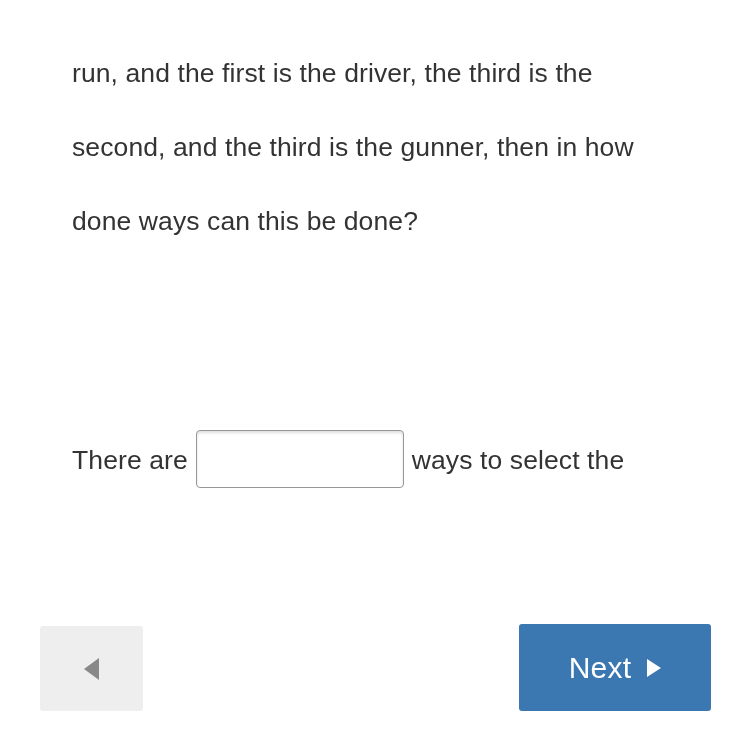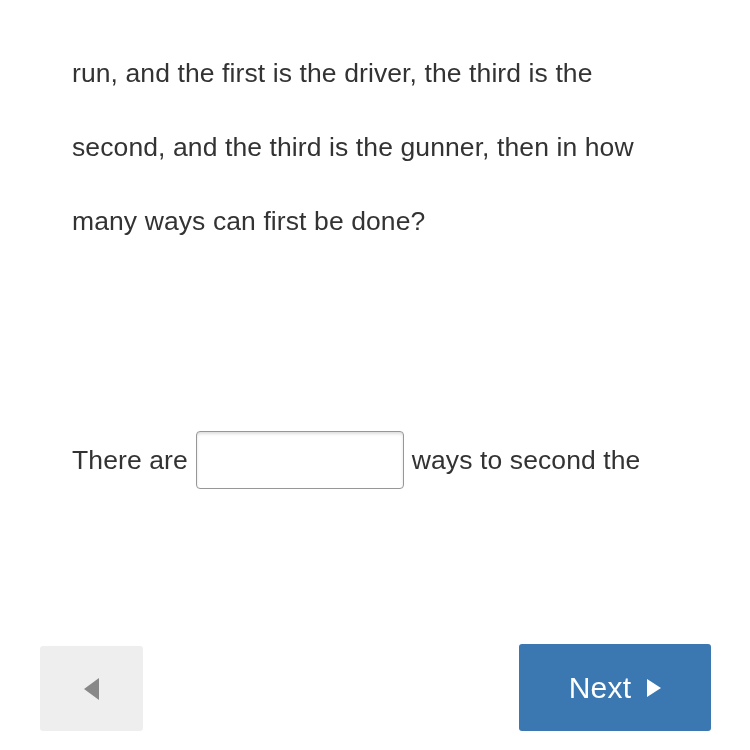--- a/index.html
+++ b/index.html
@@ -44,21 +44,20 @@
   
   #answer-block {
     position: absolute;
     left: 72px;
     top: 430px;
     width: 640px;
   }
 
   #answer-line-1 {
     display: flex;
-    align-items: center;
     height: 60px;
   }
 
   .answer-text {
     font-size: 26.5px;
     color: #333333;
     letter-spacing: 0.1px;
     white-space: nowrap;
     line-height: 60px;
   }
@@ -84,21 +83,21 @@
   }
 
   #answer-line-2 .answer-text {
     line-height: 40px;
   }
 
   
   #nav-bar {
     position: absolute;
     left: 0;
-    top: 644px;
+    top: 624px;
     width: 750px;
     height: 90px;
   }
 
   #back-button {
     position: absolute;
     left: 40px;
     top: 2px;
     width: 103px;
     height: 85px;
@@ -155,28 +154,28 @@
   }
 </style>
 </head>
 <body>
 
 <div id="exercise-panel">
 
   <div id="question-block">
     <div class="prompt-line">run, and the first is the driver, the third is the</div>
     <div class="prompt-line">second, and the third is the gunner, then in how</div>
-    <div class="prompt-line">many ways can first be done?</div>
+    <div class="prompt-line">done ways can this be done?</div>
   </div>
 
   <div id="answer-block">
     <div id="answer-line-1">
       <span class="answer-text">There are</span>
       <input id="answer-input" type="text" value="" style="">
-      <span class="answer-text">ways to second the</span>
+      <span class="answer-text">ways to select the</span>
     </div>
   </div>
 
   <div id="nav-bar">
     <button id="back-button">
       <span id="back-arrow-icon"></span>
     </button>
     <button id="next-button">
       <span id="next-button-label">Next</span>
       <span id="next-arrow-icon"></span>

